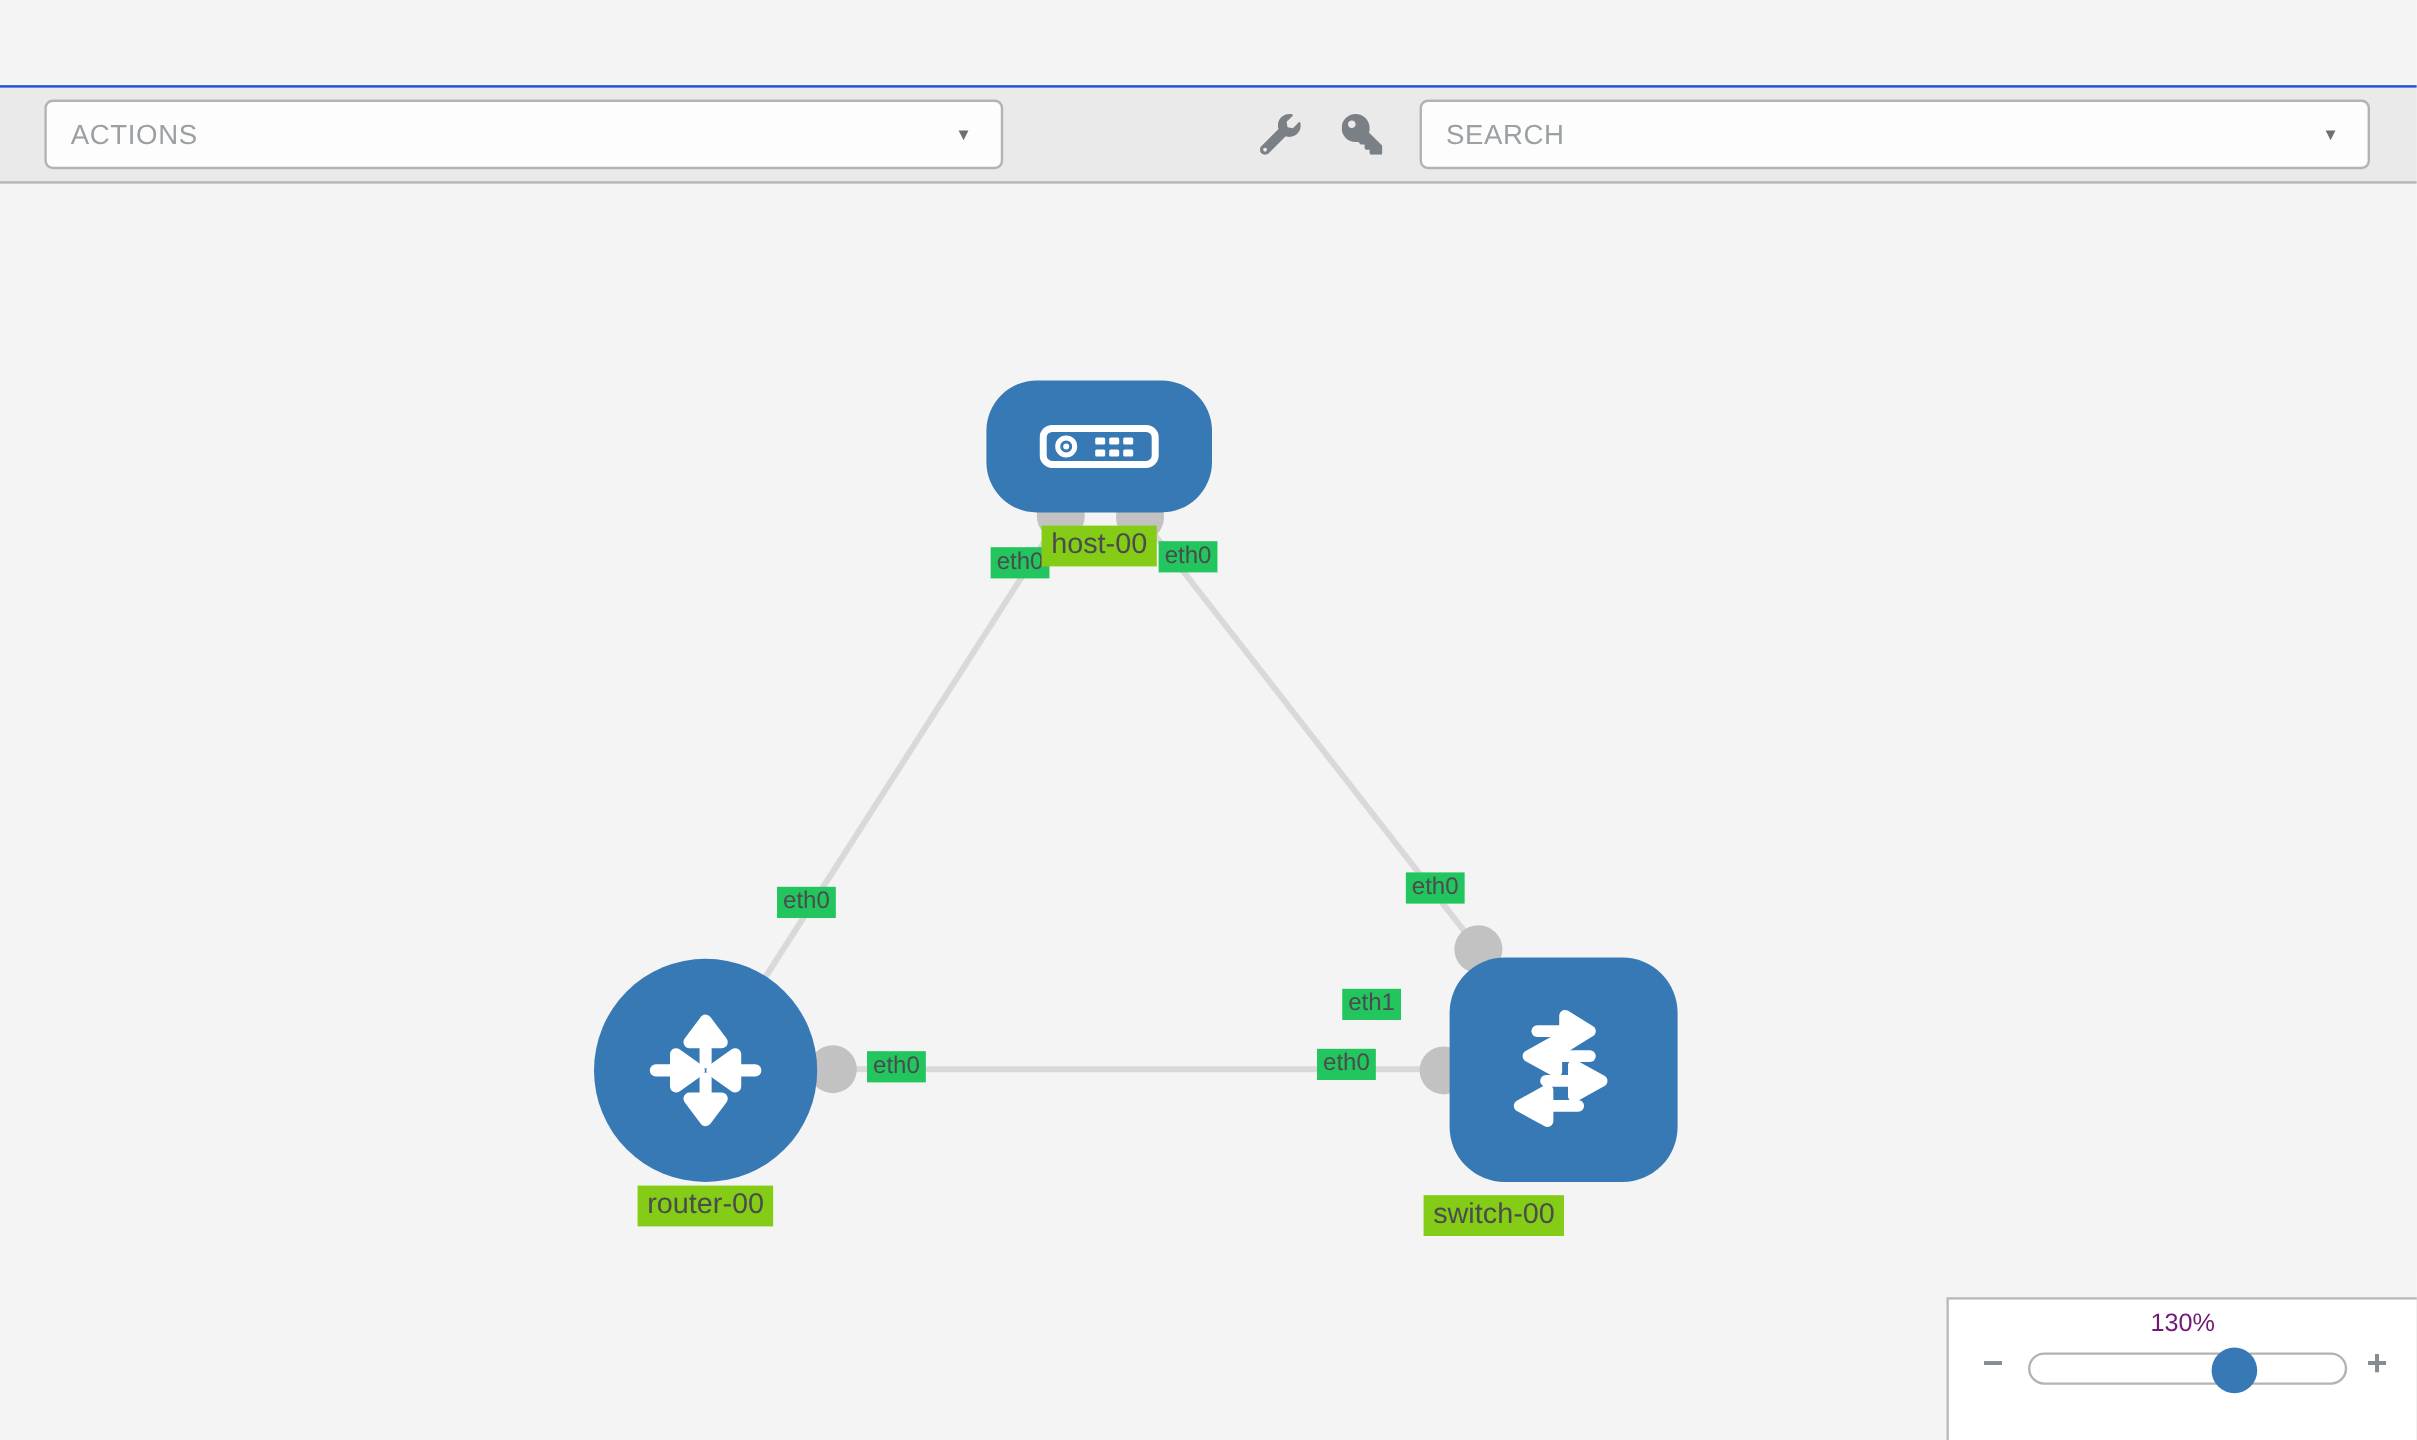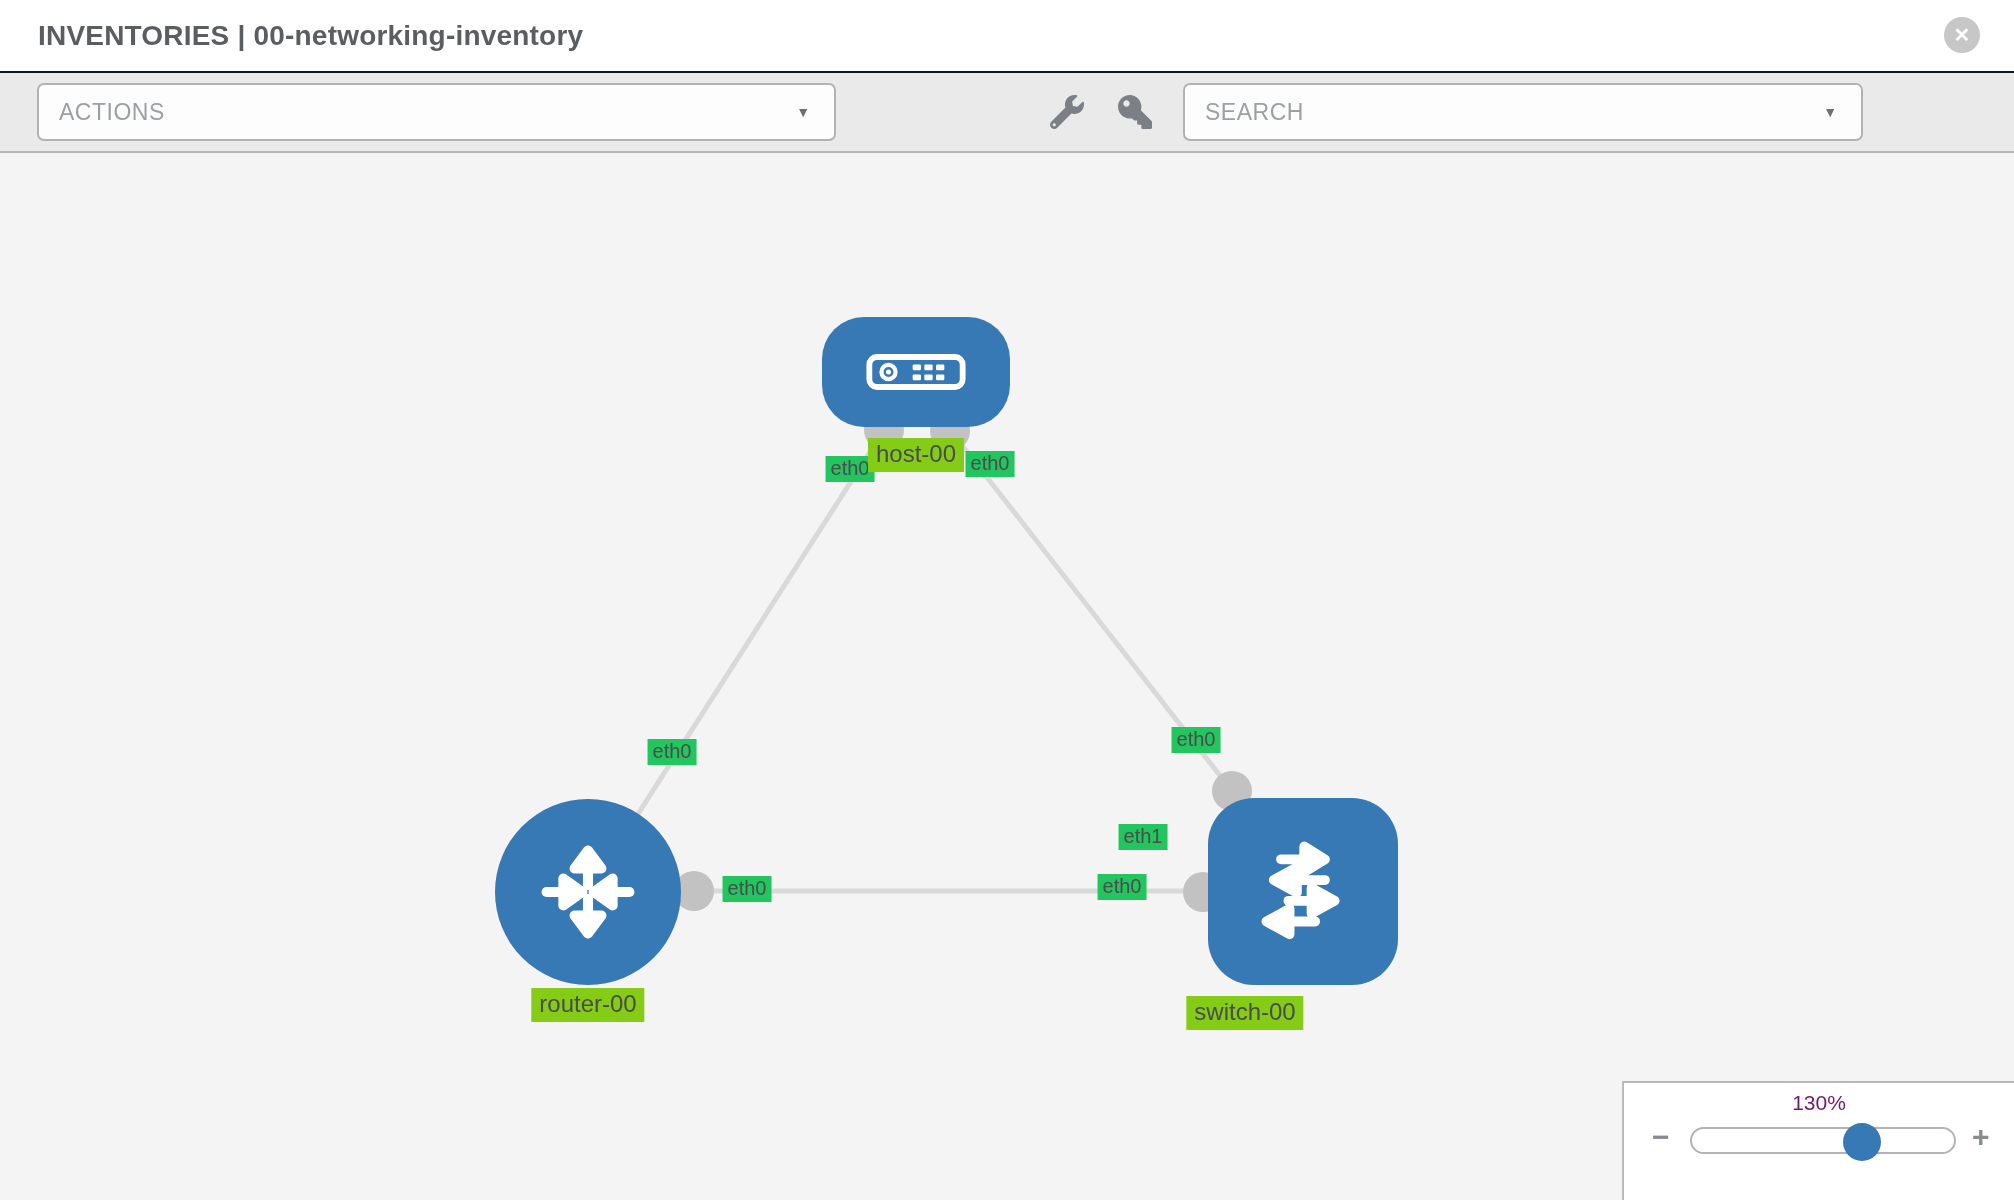--- a/index.html
+++ b/index.html
@@ -5,26 +5,26 @@
   * { box-sizing: border-box; margin: 0; padding: 0; }
   body { font-family: "Liberation Sans", sans-serif; background: #ffffff; }
   .stage { position: relative; width: 2014px; height: 1200px; overflow: hidden; background: #f4f4f5; }
 
   
   .header { position: absolute; top: 0; left: 0; width: 2014px; height: 71px; background: #ffffff; z-index: 30; }
   .header-title { position: absolute; left: 38px; top: 0; line-height: 71px; font-size: 28px; font-weight: bold; color: #5b5e61; letter-spacing: 0.2px; }
   .close-btn { position: absolute; right: 34px; top: 17px; width: 36px; height: 36px; border-radius: 50%; background: #c7c7c7; color: #ffffff; font-size: 20px; font-weight: bold; text-align: center; line-height: 36px; cursor: pointer; }
 
   
-  .toolbar { position: absolute; top: 71px; left: 0; width: 2014px; height: 82px; background: #eaeaea; border-top: 2px solid #0f172a; border-bottom: 2px solid #b6b6b6; z-index: 30; }
+  .toolbar { position: absolute; top: 71px; left: 0; width: 2014px; height: 82px; background: #eaeaea; border-top: 2px solid #1d4ed8; border-bottom: 2px solid #b6b6b6; z-index: 30; }
   .select-box { position: absolute; top: 10px; height: 58px; background: #fdfdfd; border: 2px solid #b3b3b3; border-radius: 7px; }
   .select-box .select-label { position: absolute; left: 20px; top: 0; line-height: 54px; font-size: 23px; color: #9ba0a3; letter-spacing: 0.5px; }
   .select-box .caret { position: absolute; right: 24px; top: 0; line-height: 54px; font-size: 14px; color: #6d7175; }
   .actions-box { left: 37px; width: 799px; }
-  .search-box { left: 1183px; width: 680px; padding-left: 16px; }
+  .search-box { left: 1183px; width: 792px; padding-left: 16px; }
   .tool-icon { position: absolute; top: 22px; width: 34px; height: 34px; cursor: pointer; }
   .tool-icon svg { width: 100%; height: 100%; fill: #7a8085; }
   .wrench-pos { left: 1050px; }
   .key-pos { left: 1118px; }
 
   
   .edge-layer { position: absolute; top: 0; left: 0; width: 2014px; height: 1200px; z-index: 1; }
   .node { position: absolute; background: #3779b4; display: flex; align-items: center; justify-content: center; z-index: 10; cursor: pointer; }
   .node-label { position: absolute; transform: translateX(-50%); background: #84cc16; color: #4a4c4e; font-size: 24px; padding: 2px 8px 4px 8px; white-space: nowrap; z-index: 15; }
   .port-chip { position: absolute; transform: translate(-50%, -50%); background: #22c55e; color: #4a4c4e; font-size: 20px; padding: 1px 5px 2px 5px; white-space: nowrap; z-index: 12; }
@@ -47,24 +47,20 @@
       <line x1="884" y1="430" x2="588" y2="892" stroke="#d9d9d9" stroke-width="5"></line>
       <line x1="950" y1="430" x2="1232" y2="791" stroke="#d9d9d9" stroke-width="5"></line>
       <line x1="588" y1="891" x2="1303" y2="891" stroke="#d9d9d9" stroke-width="5"></line>
       <circle cx="884" cy="430" r="20" fill="#c2c2c2"></circle>
       <circle cx="950" cy="431" r="20" fill="#c2c2c2"></circle>
       <circle cx="694" cy="891" r="20" fill="#c2c2c2"></circle>
       <circle cx="1232" cy="791" r="20" fill="#c2c2c2"></circle>
       <circle cx="1203" cy="892" r="20" fill="#c2c2c2"></circle>
     </svg>
 
-  <div class="header">
-    <div class="header-title">INVENTORIES | 00-networking-inventory</div>
-    <div class="close-btn">✕</div>
-  </div>
 
   <div class="toolbar">
     <div class="select-box actions-box">
       <span class="select-label">ACTIONS</span>
       <span class="caret">▼</span>
     </div>
     <div class="tool-icon wrench-pos">
       <svg viewBox="0 0 512 512">
           <path d="M507.73 109.1c-2.24-9.03-13.54-12.09-20.12-5.51l-74.36 74.36-67.88-11.31-11.31-67.88 74.36-74.36c6.62-6.62 3.43-17.9-5.66-20.16-47.38-11.74-99.55.91-136.58 37.93-39.64 39.64-50.55 97.1-34.05 147.2L18.74 402.76c-24.99 24.99-24.99 65.51 0 90.5 24.99 24.99 65.51 24.99 90.5 0l213.21-213.21c50.12 16.71 107.47 5.68 147.37-34.22 37.07-37.07 49.7-89.32 37.91-136.73zM64 472c-13.25 0-24-10.75-24-24 0-13.26 10.75-24 24-24s24 10.74 24 24c0 13.25-10.75 24-24 24z"></path>
         </svg>

